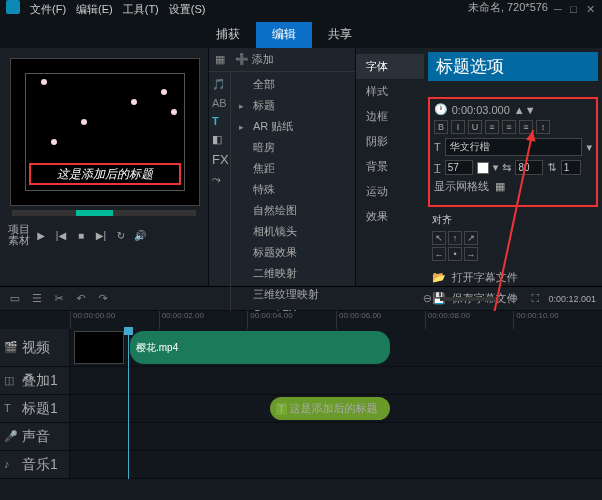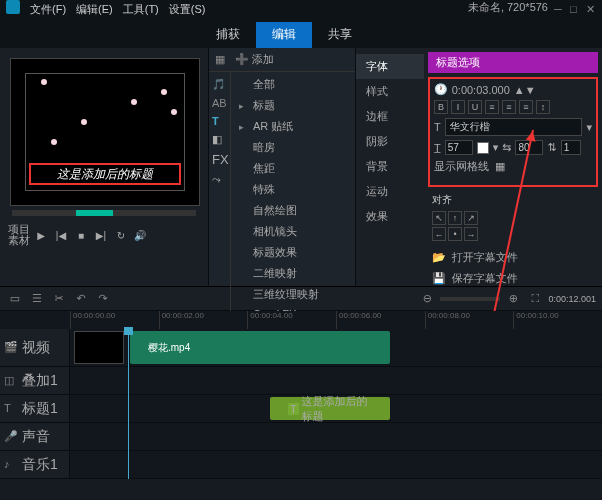--- a/index.html
+++ b/index.html
@@ -26,21 +26,21 @@
 .lib-header{height:24px;display:flex;align-items:center;padding:0 6px;gap:6px;border-bottom:1px solid #333}
 .lib-icon{width:14px;height:14px;color:#888}
 .lib-list{padding:2px 0}
 .lib-row{display:flex;align-items:center;gap:6px;padding:3px 8px;color:#bbb;font-size:11px}
 .lib-row .caret{width:8px;font-size:9px;color:#888}
 .props-col{flex:1;background:#1a1f26;display:flex}
 .props-tabs{width:68px;padding:6px 0}
 .prop-tab{padding:5px 10px;color:#aaa;font-size:11px}
 .prop-tab.active{background:#2a3138;color:#fff}
 .props-panel{flex:1;padding:4px}
-.props-title{background:#a21caf;color:#fff;padding:3px 8px;font-size:11px;margin-bottom:4px}
+.props-title{background:#0369a1;color:#fff;padding:3px 8px;font-size:17px;margin-bottom:16px}
 .props-box{border:2px solid #e33;padding:4px;height:110px}
 .tc{font-size:10px;color:#ccc;margin-bottom:4px;display:flex;align-items:center;gap:4px}
 .fmt-row{display:flex;gap:3px;margin-bottom:4px}
 .fmt-btn{width:14px;height:14px;border:1px solid #444;display:flex;align-items:center;justify-content:center;font-size:9px;color:#aaa}
 .font-row{display:flex;align-items:center;gap:4px;margin-bottom:4px}
 .font-select{background:#0e1318;border:1px solid #444;padding:1px 4px;flex:1;color:#ccc;font-size:10px}
 .num-input{width:28px;background:#0e1318;border:1px solid #444;padding:1px 2px;color:#ccc;font-size:10px}
 .swatch{width:12px;height:12px;border:1px solid #666}
 .grid-row{display:flex;align-items:center;gap:6px;color:#ccc;font-size:10px}
 .align-sec{padding:6px 4px}
@@ -55,21 +55,21 @@
 .zoom-slider{width:60px;height:4px;background:#333}
 .tl-ruler{height:18px;background:#12171d;display:flex;padding-left:70px;position:relative}
 .ruler-tick{flex:1;border-left:1px solid #333;font-size:8px;color:#666;padding-left:2px}
 .tl-tracks{}
 .track{height:28px;display:flex;border-bottom:1px solid #0a0d10}
 .track.tall{height:38px}
 .track-head{width:70px;background:#1a1f26;display:flex;align-items:center;gap:4px;padding:0 4px;border-right:1px solid #0a0d10}
 .track-icon{width:14px;height:14px;color:#888}
 .track-label{font-size:14px;color:#aaa}
 .track-body{flex:1;background:#12171d;position:relative}
-.clip{position:absolute;top:2px;bottom:2px;border-radius:2px;display:flex;align-items:center;padding:0 18px;font-size:10px;color:#fff}
+.clip{position:absolute;top:2px;bottom:2px;border-radius:14px;display:flex;align-items:center;padding:0 6px;font-size:10px;color:#fff}
 .clip-video{left:60px;width:260px;background:#1a7a5a}
 .clip-thumb{left:4px;width:50px;top:2px;bottom:2px;position:absolute;background:#000;border:1px solid #444}
 .clip-title{left:200px;width:120px;background:#6a9a2a}
 .playhead{position:absolute;left:128px;top:0;bottom:0;width:1px;background:#4ac;z-index:5}
 .playhead::before{content:"";position:absolute;top:-2px;left:-4px;width:9px;height:8px;background:#4ac}
 </style>
 </head>
 <body>
 
 <div class="topbar">

